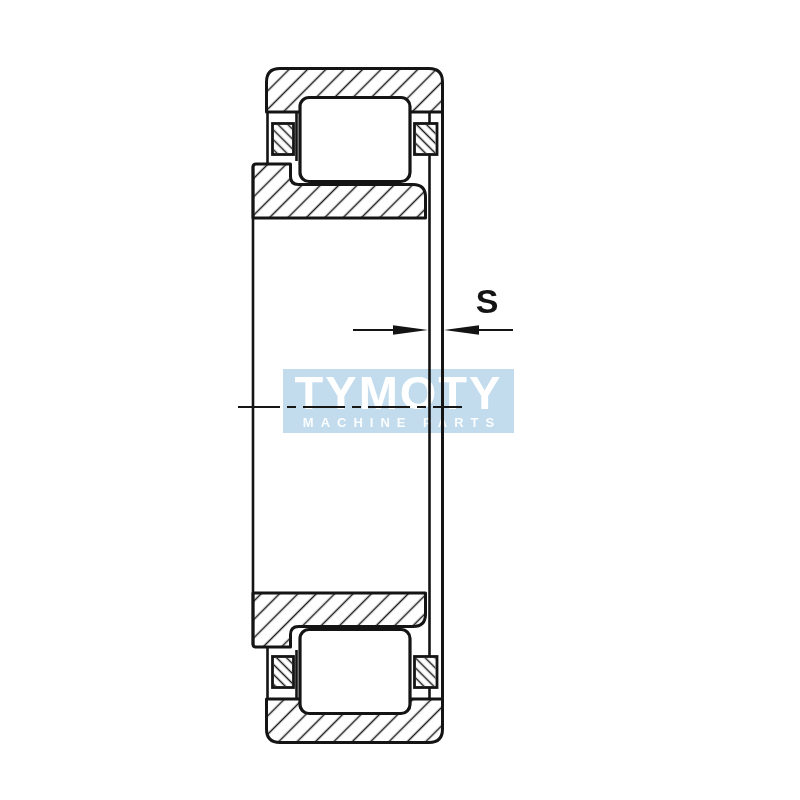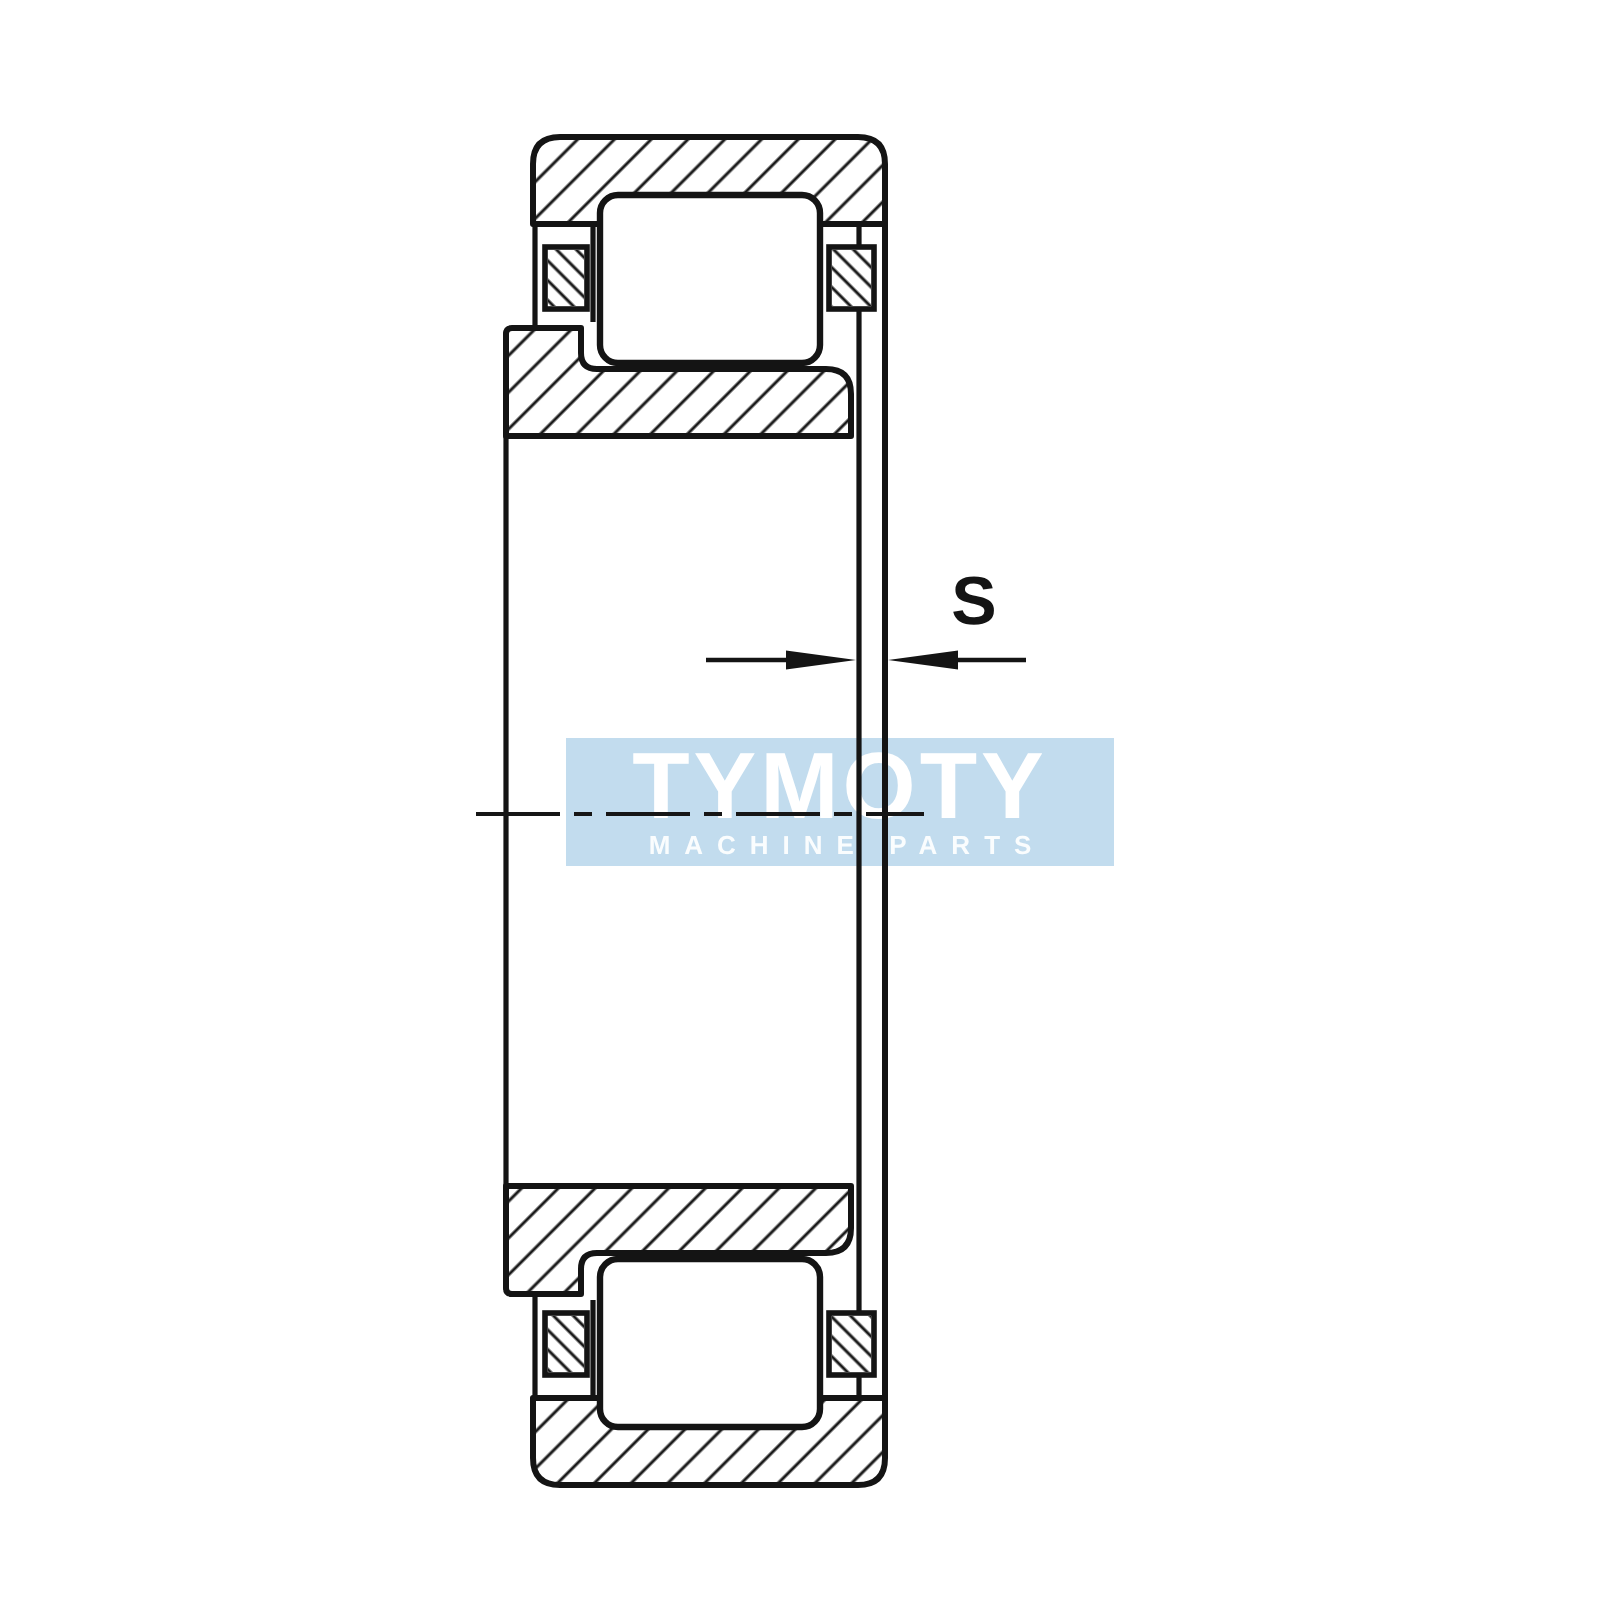--- a/index.html
+++ b/index.html
@@ -12,21 +12,21 @@
     position: relative;
     width: 800px;
     height: 800px;
     background: #ffffff;
     overflow: hidden;
   }
   #watermark {
     position: absolute;
     left: 283px;
     top: 369px;
-    width: 274px;
+    width: 231px;
     height: 64px;
     background: #c2dcee;
     z-index: 1;
     display: flex;
     flex-direction: column;
     align-items: center;
     justify-content: flex-start;
   }
   #watermark .brand {
     color: #ffffff;

